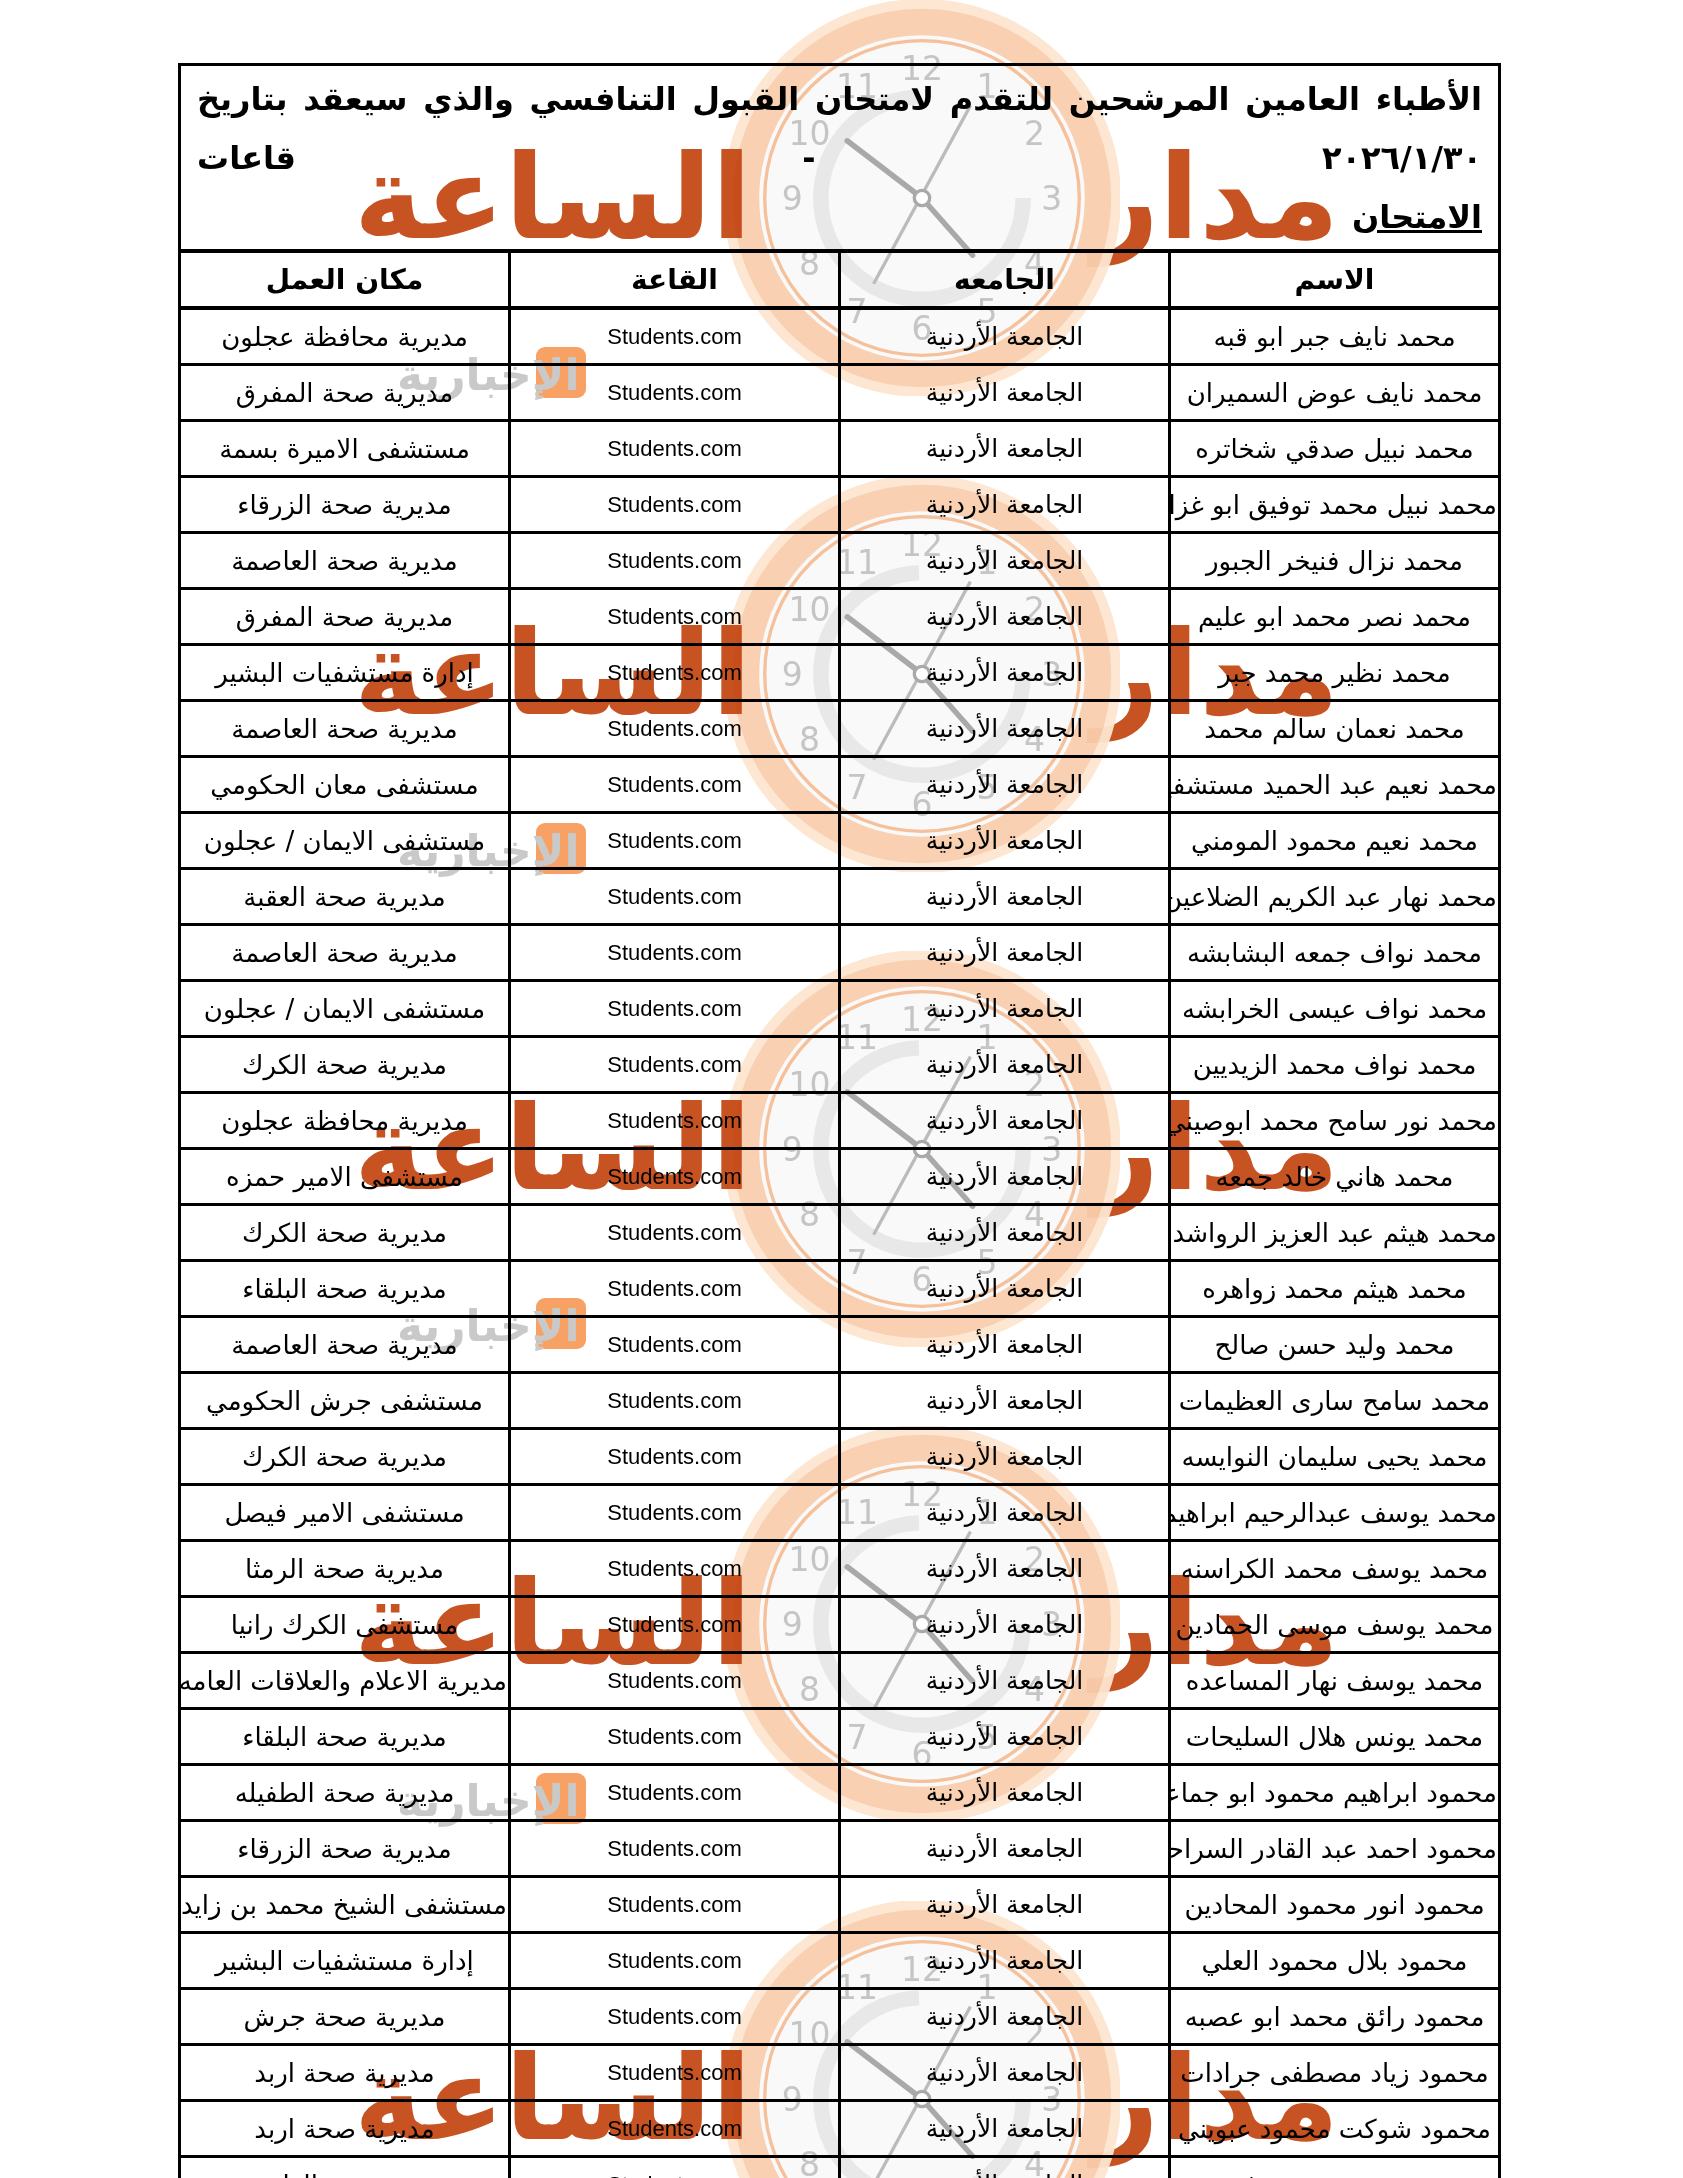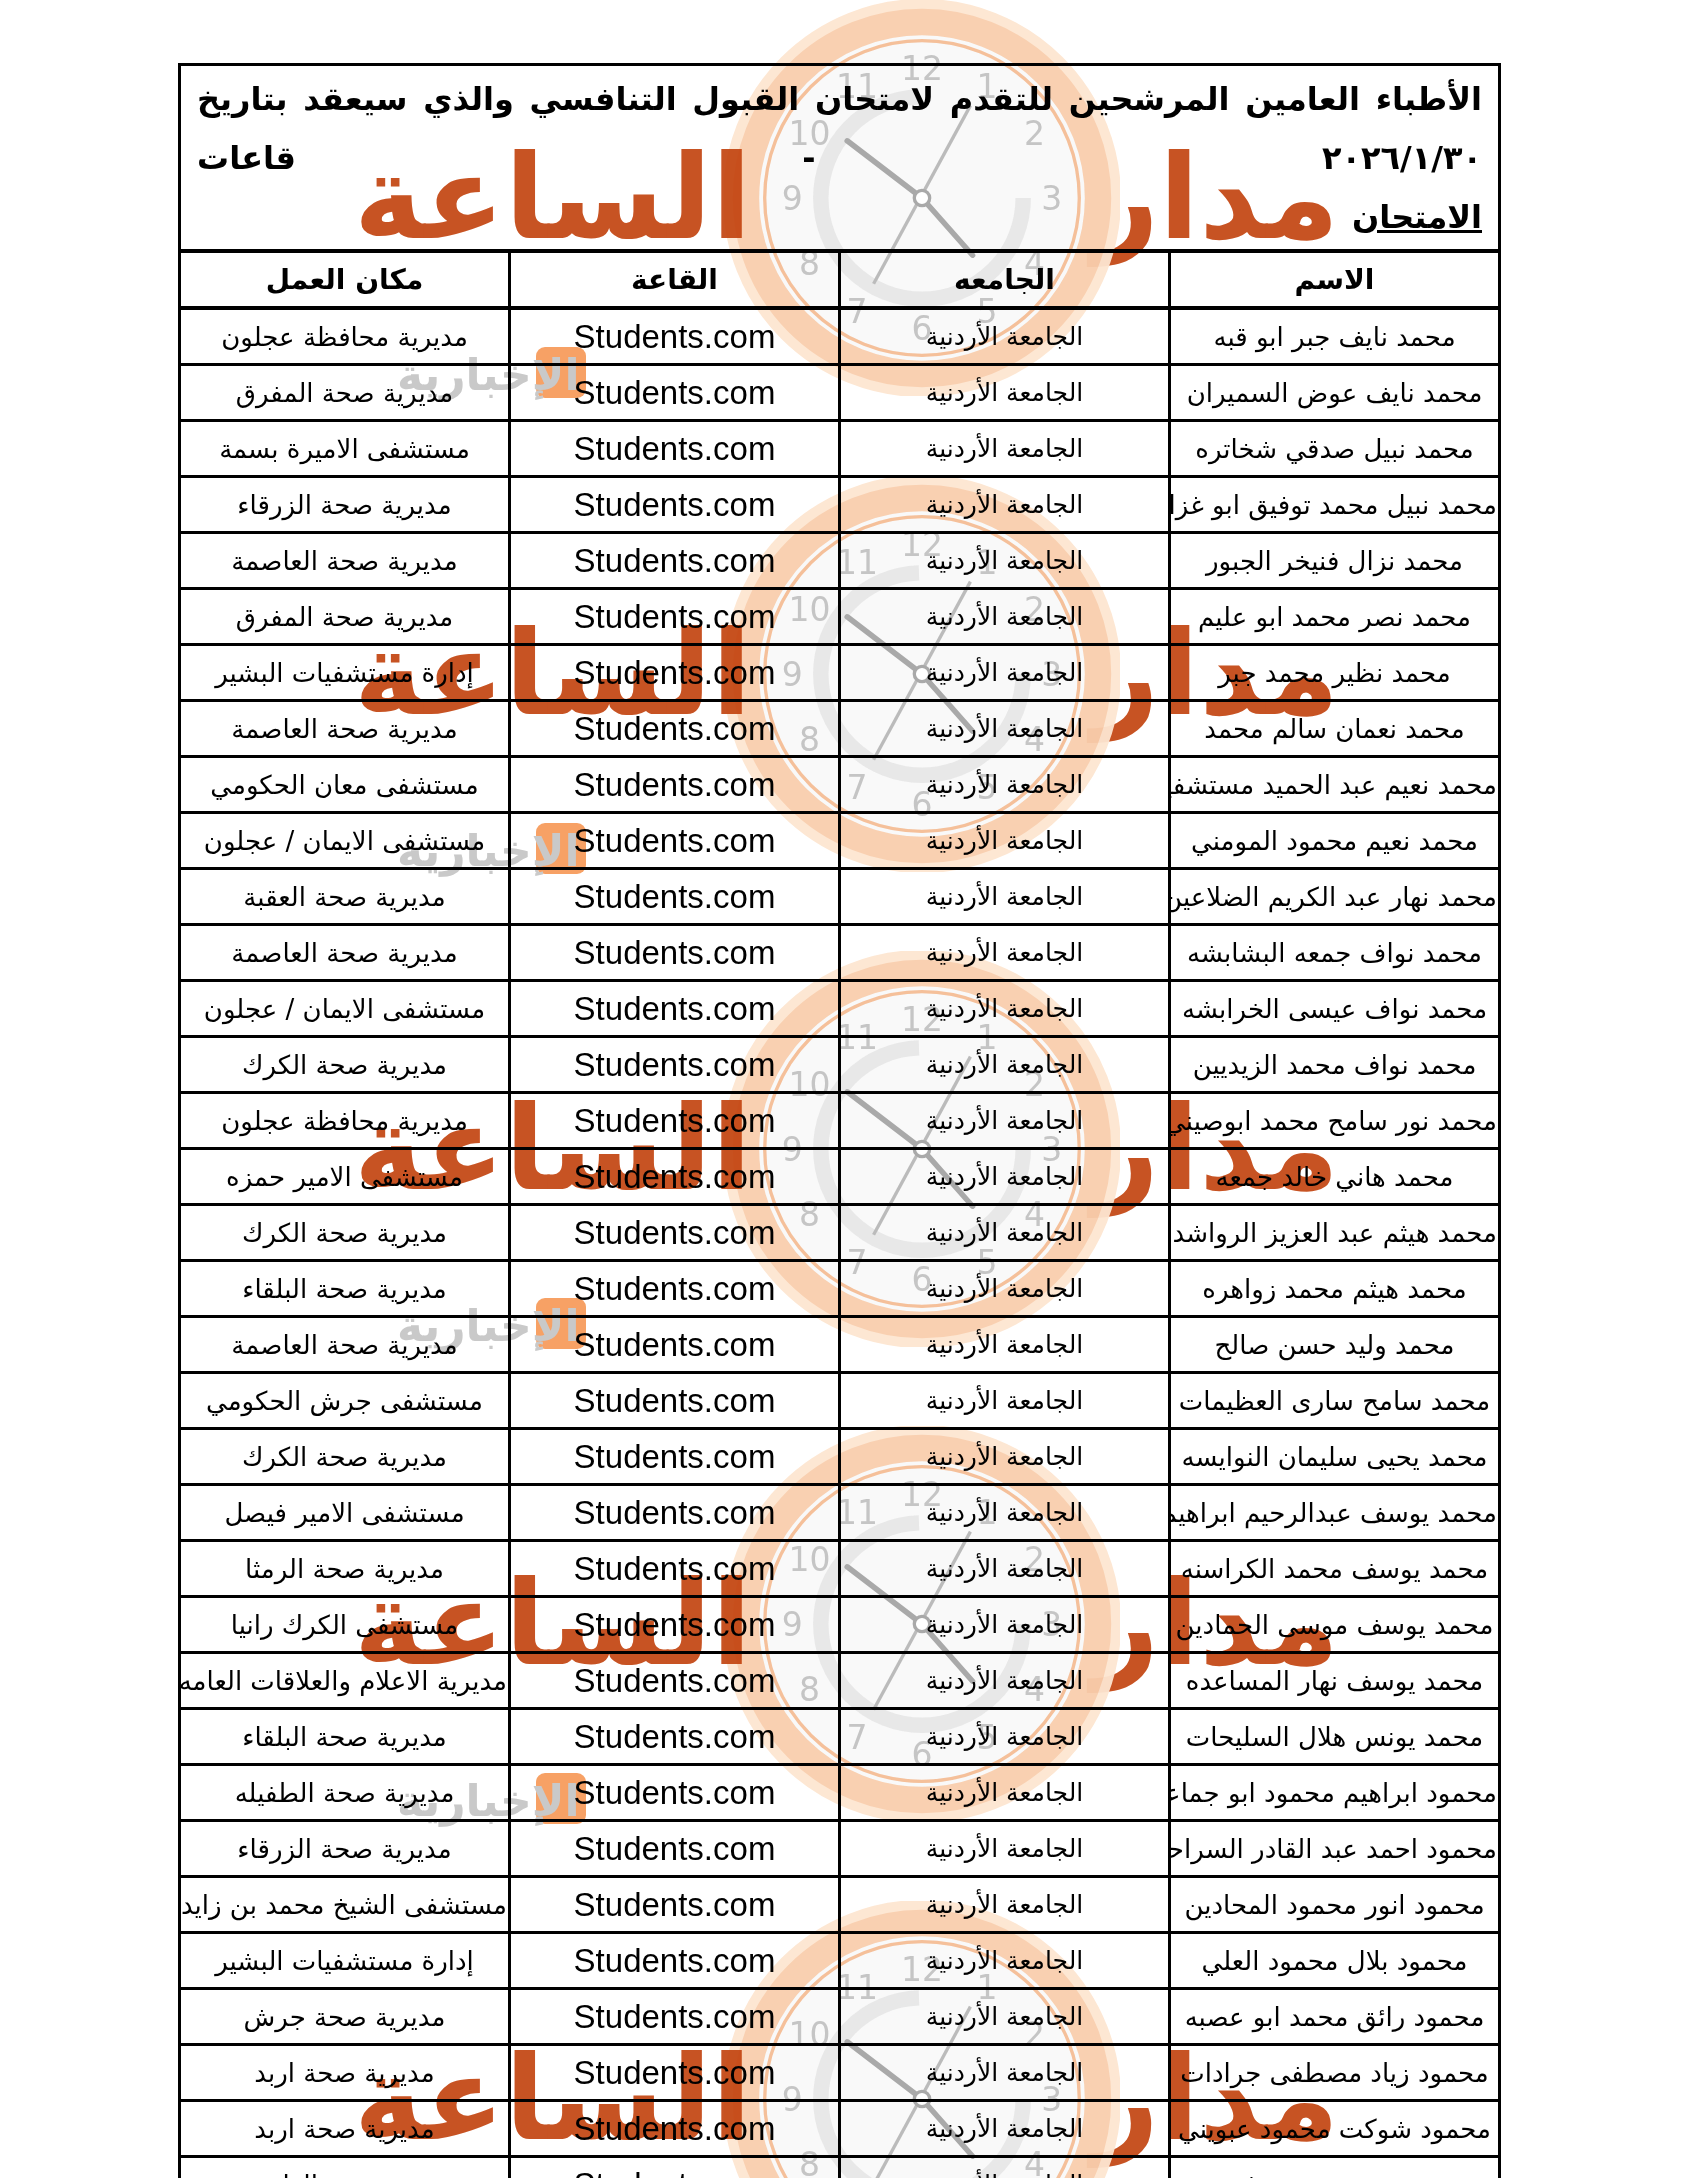--- a/index.html
+++ b/index.html
@@ -65,21 +65,21 @@
   }
   .title-line1{text-align:justify;text-align-last:justify;}
   .title-line2{text-align:right;text-decoration:underline;}
   .header-row th{
     height:51px;font-weight:700;font-size:28px;
     border-top-width:4px;border-bottom-width:4px;
   }
   .data-row td{height:51px;font-size:26px;font-weight:400;}
   .data-row td.cell-university{font-size:25px;text-align:center;}
   .data-row td.cell-hall{
-    font-family:"Liberation Sans",sans-serif;font-size:33px;direction:ltr;
+    font-family:"Liberation Sans",sans-serif;font-size:22px;direction:ltr;
   }
   .doc-table tr:last-child td{border-bottom-width:4px;}
 </style>
 </head>
 <body>
 
 <div class="wm-layer">
     <div class="wm-tile" style="top: -35px;">
     <span class="wm-heavy wm-w1">مدار</span>
     <svg class="wm-clock" viewBox="0 0 360 360">

